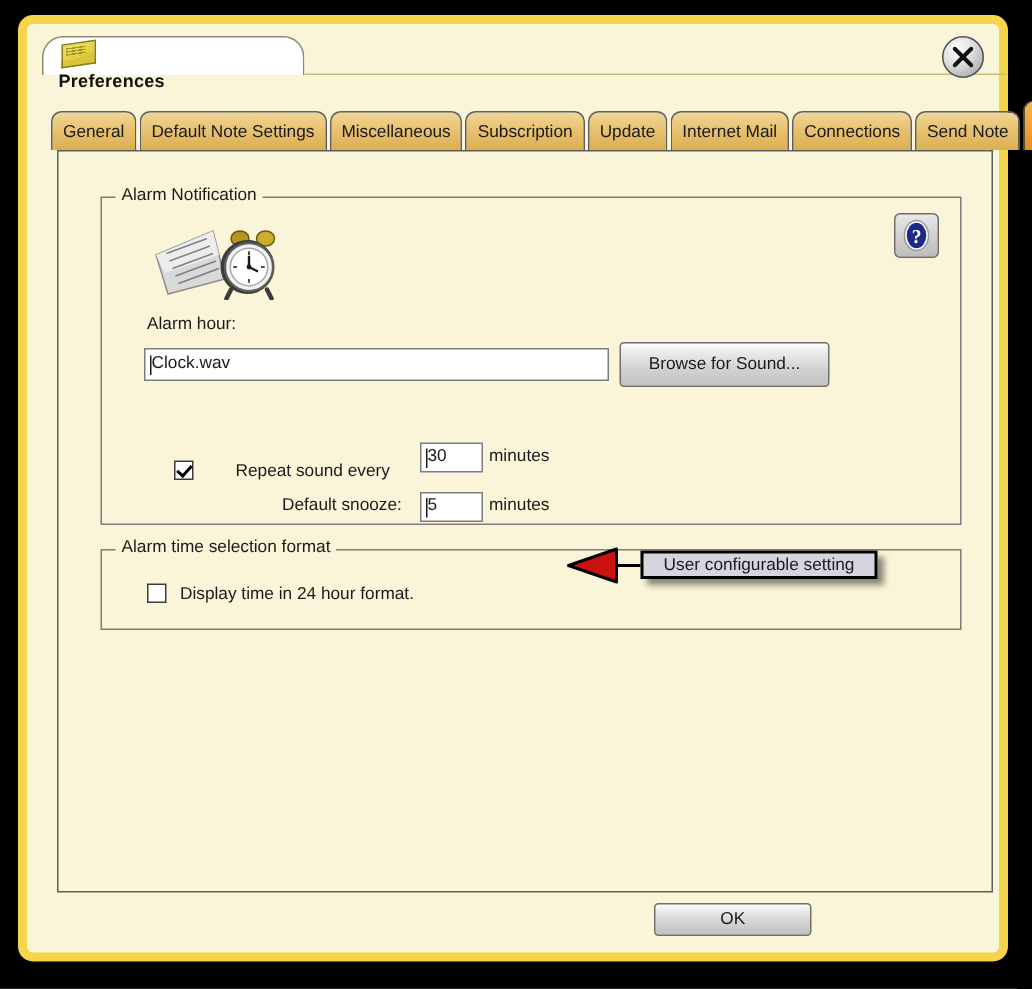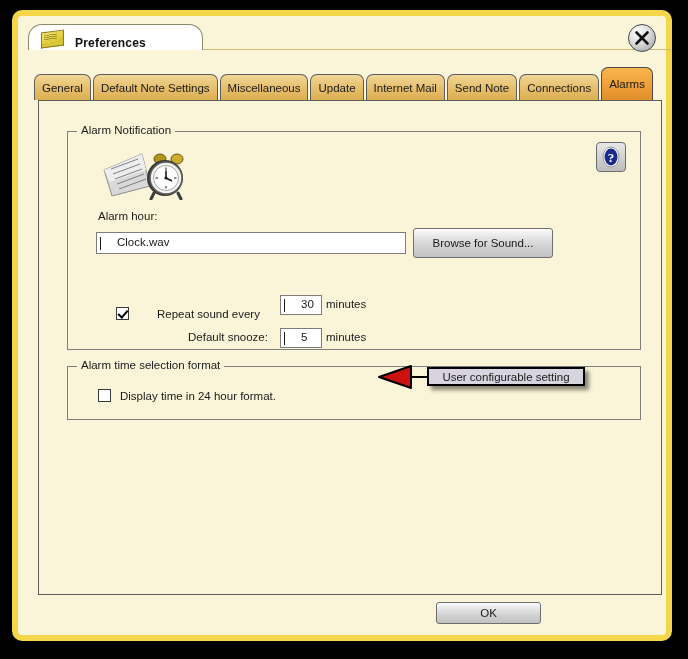--- a/index.html
+++ b/index.html
@@ -40,22 +40,23 @@
     position: absolute;
     left: 10px;
     top: 8px;
     width: 175px;
     height: 26px;
     background: #ffffff;
     border: 1px solid #8a8a6a;
     border-bottom: none;
     border-radius: 14px 14px 0 0;
     display: flex;
-    align-items: flex-end;
-    box-sizing: border-box;
+    align-items: flex-start;
+    box-sizing: border-box;
+    flex-direction: column;
   }
   #title-divider {
     position: absolute;
     left: 185px;
     top: 33px;
     width: 468px;
     height: 1px;
     background: #c9bd7e;
   }
   .note-icon {
@@ -220,21 +221,20 @@
     background: #ffffff;
     border: 1px solid #7d7d7d;
     box-sizing: border-box;
     font-family: "Liberation Sans", sans-serif;
     font-size: 11.5px;
     color: #1a1a1a;
     padding: 0 3px;
     line-height: 1;
     display: flex;
     align-items: center;
-    gap: 16px;
   }
   #txt-sound { left: 28px; top: 100px; width: 310px; height: 22px; }
   #txt-repeat { left: 212px; top: 163px; width: 42px; height: 20px; }
   #txt-snooze { left: 212px; top: 196px; width: 42px; height: 20px; }
   .caret {
     display: inline-block;
     width: 1px;
     height: 13px;
     background: #1a1a1a;
     margin-right: 0px;
@@ -336,24 +336,25 @@
         <span class="edge"></span>
       </span>
       <span id="title-text">Preferences</span>
     </div>
     <div id="title-divider"></div>
 
     <div id="tabstrip">
         <div class="tab">General</div>
         <div class="tab">Default Note Settings</div>
         <div class="tab">Miscellaneous</div>
+        <div class="tab">Subscription</div>
         <div class="tab">Update</div>
         <div class="tab">Internet Mail</div>
+        <div class="tab">Connections</div>
         <div class="tab">Send Note</div>
-        <div class="tab">Connections</div>
         <div class="tab active">Alarms</div>
       </div>
 
     <div id="panel">
 
       <div class="groupbox" id="grp-notification">
         <span class="legend">Alarm Notification</span>
 
         <div id="alarm-illustration">
           <svg width="86" height="52" viewBox="0 0 86 52">

